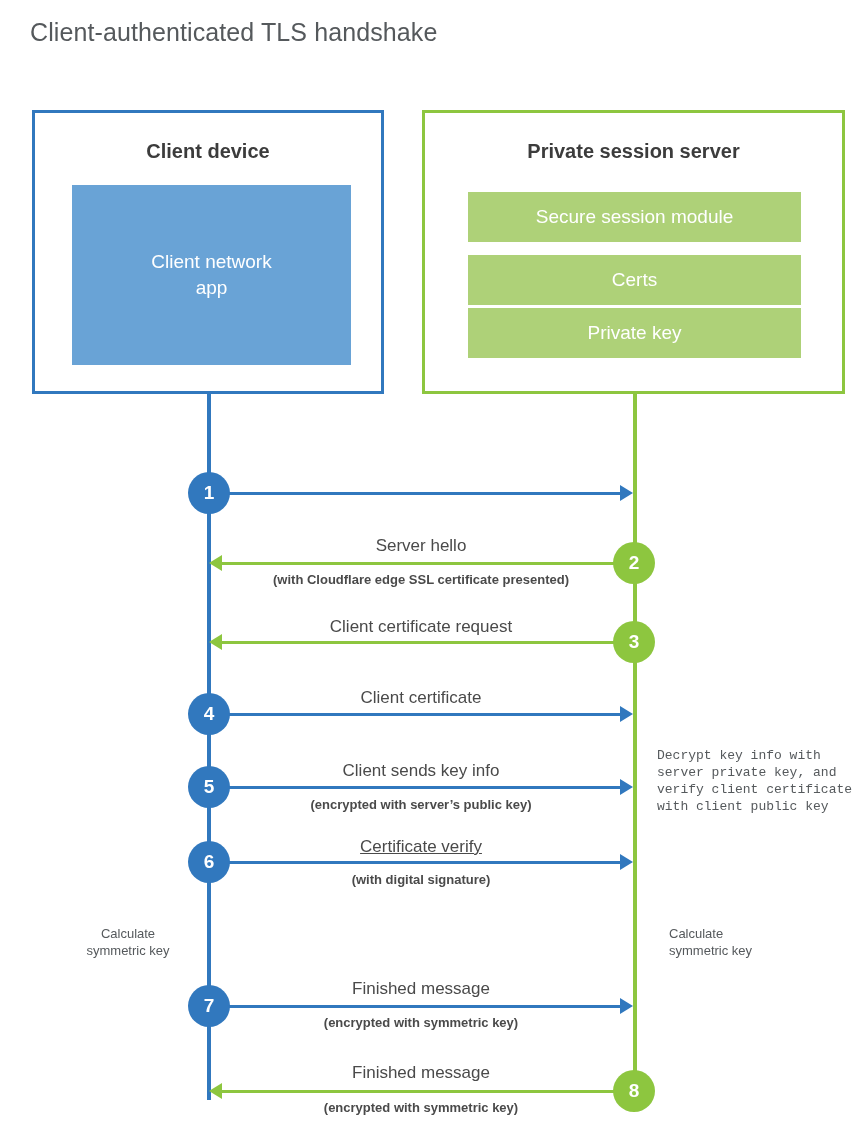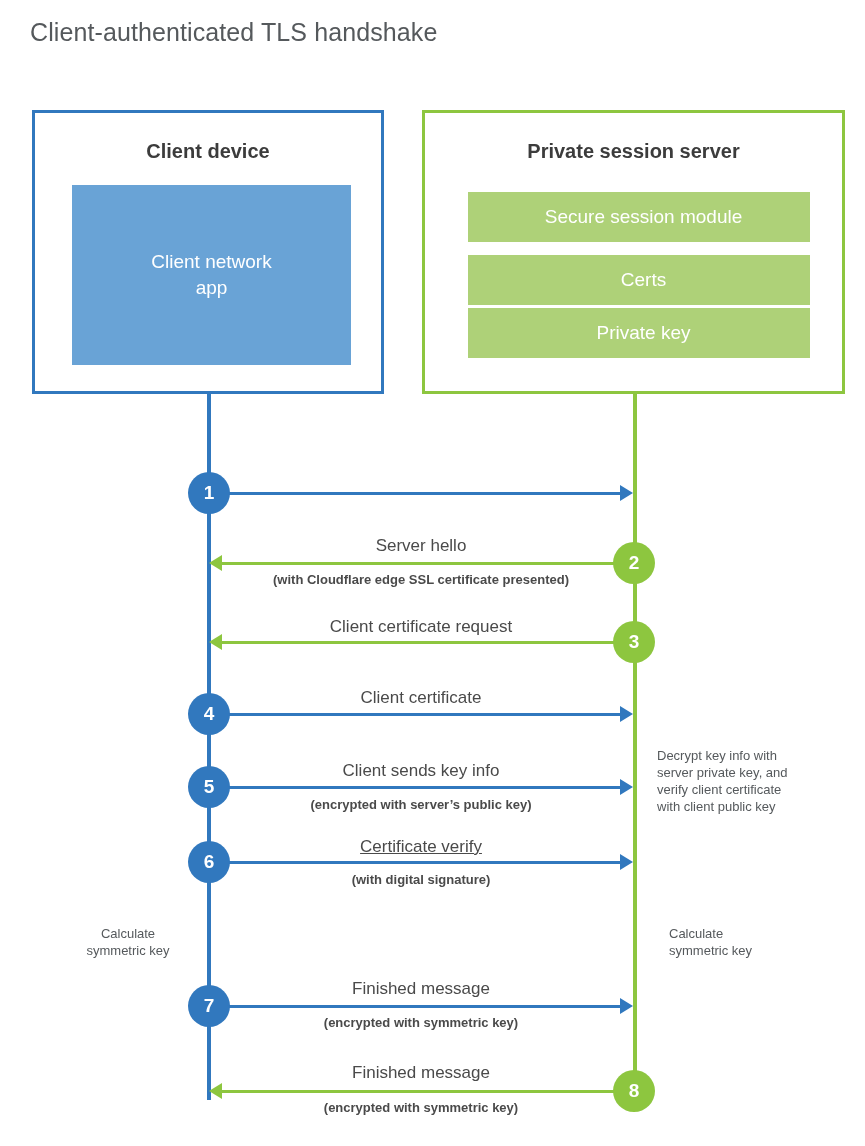--- a/index.html
+++ b/index.html
@@ -83,21 +83,20 @@
     left: 43px;
     width: 333px;
     height: 50px;
     background: #aed178;
     color: #ffffff;
     font-size: 19px;
     display: flex;
     align-items: center;
     justify-content: center;
     text-align: center;
-    padding-left: 9px;
   }
   .server-block.b0 { top: 79px; }
   .server-block.b1 { top: 142px; }
   .server-block.b2 { top: 195px; }
 
   
   .lifeline {
     position: absolute;
     width: 4px;
     top: 393px;
@@ -211,21 +210,21 @@
   <div class="arrow-line blue" style="left:209px; top:713px; width:412px;"></div>
   <div class="arrow-head right blue" style="left:620px; top:706px;"></div>
   <div class="step-circle blue" style="left:188px; top:693px;">4</div>
 
   <div class="msg-label" style="left:209px; top:761px; width:424px;">Client sends key info</div>
   <div class="arrow-line blue" style="left:209px; top:786px; width:412px;"></div>
   <div class="arrow-head right blue" style="left:620px; top:779px;"></div>
   <div class="msg-sub" style="left:209px; top:797px; width:424px;">(encrypted with server’s public key)</div>
   <div class="step-circle blue" style="left:188px; top:766px;">5</div>
 
-  <div class="side-note" style="left:657px; top:747px; width:200px;">
+  <div class="side-note" style="left:657px; top:747px; width:200px;font-family:Liberation Mono, monospace;">
     <div>Decrypt key info with</div>
     <div>server private key, and</div>
     <div>verify client certificate</div>
     <div>with client public key</div>
   </div>
 
   <div class="msg-label" style="left:209px; top:837px; width:424px;text-decoration:underline;">Certificate verify</div>
   <div class="arrow-line blue" style="left:209px; top:861px; width:412px;"></div>
   <div class="arrow-head right blue" style="left:620px; top:854px;"></div>
   <div class="msg-sub" style="left:209px; top:872px; width:424px;">(with digital signature)</div>

